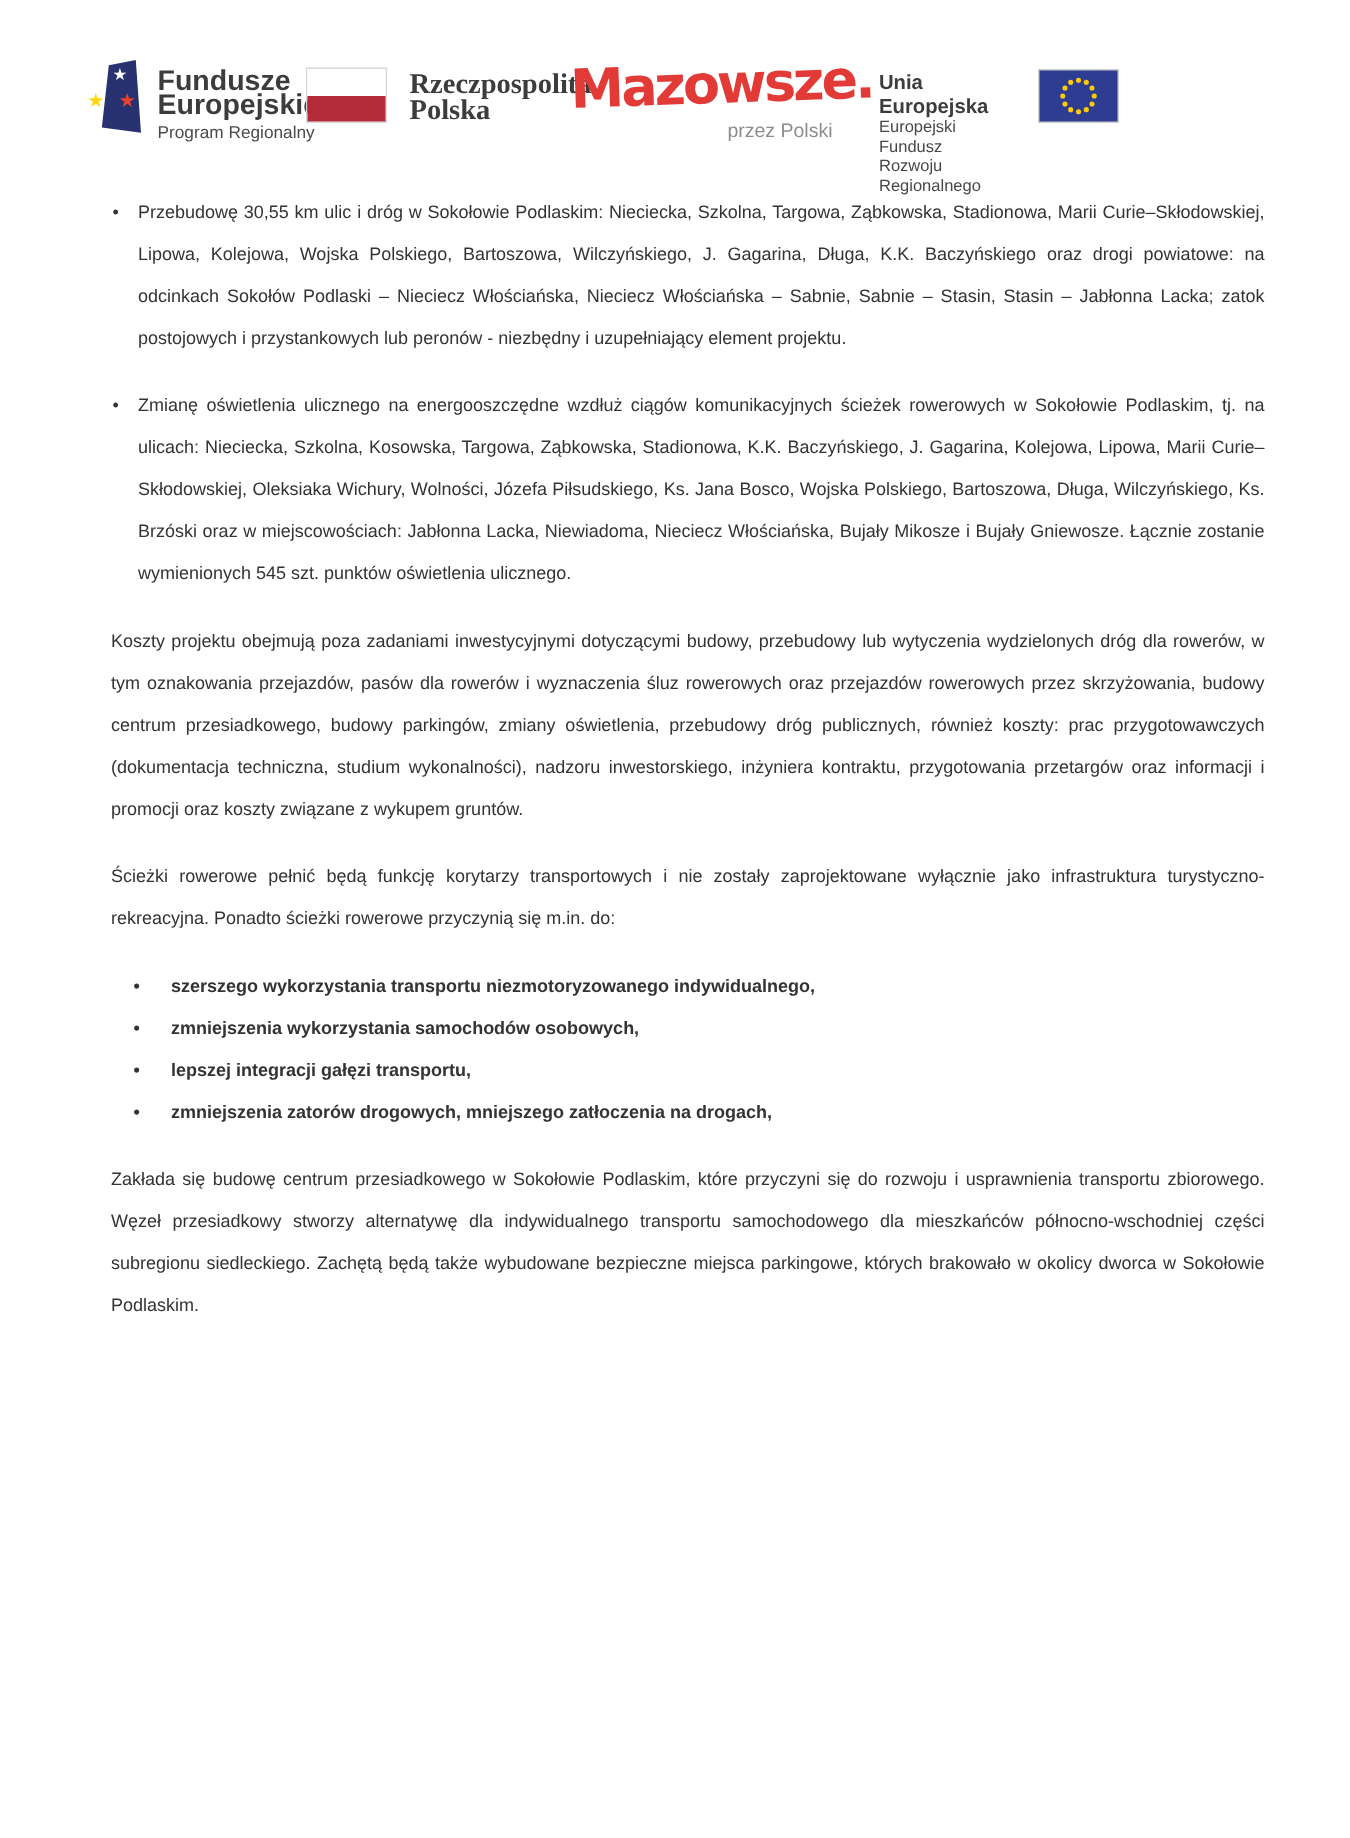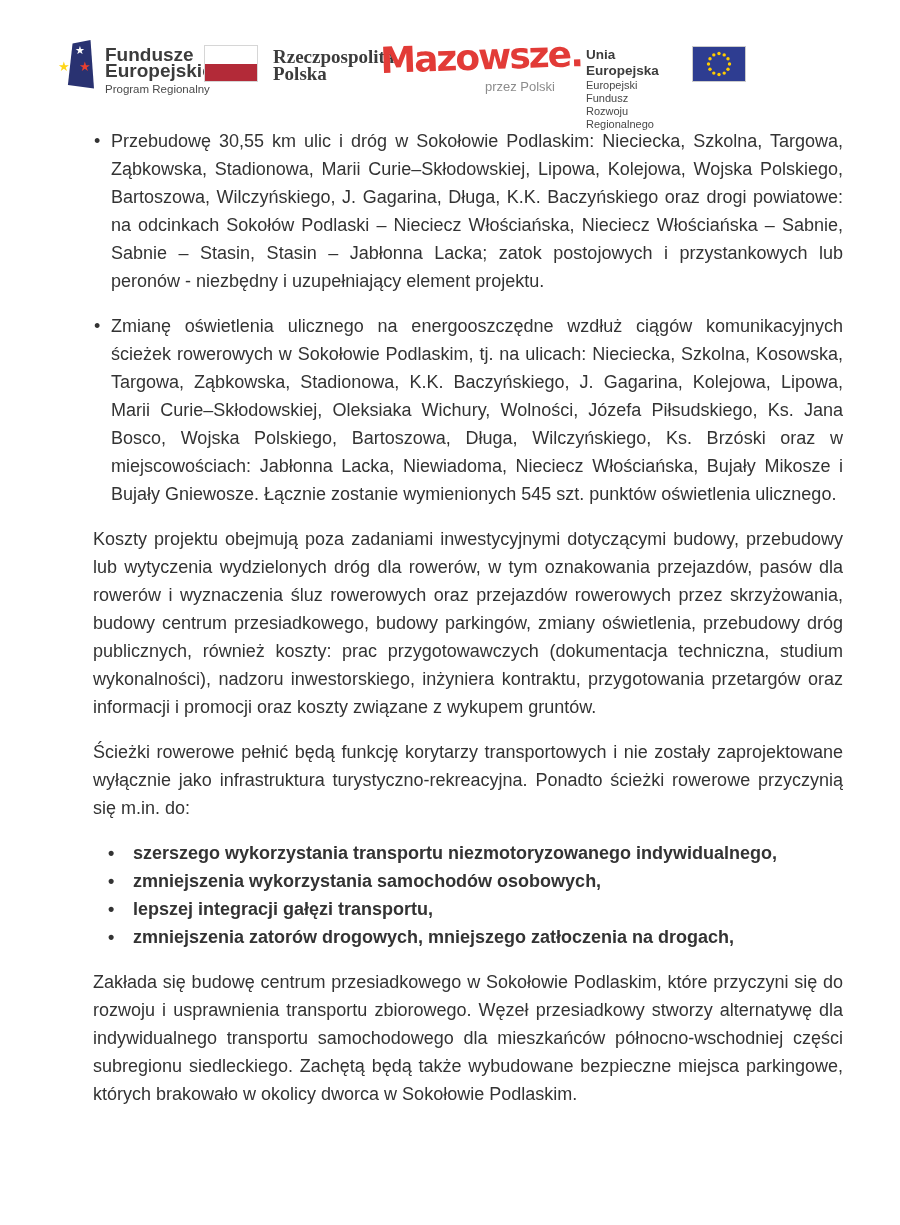--- a/index.html
+++ b/index.html
@@ -56,22 +56,22 @@
   .eu-title { font-weight: bold; font-size: 13.5px; line-height: 16px; color: #3c3c3c; }
   .eu-sub { font-size: 11px; line-height: 13px; color: #474747; }
   .eu-flag {
     margin-left: 10px; width: 54px; height: 36px; flex: 0 0 auto;
     background: var(--eu-blue, #2e3d91); border: 1px solid #cccccc;
   }
   .eu-flag svg { display: block; }
 
   
   .doc-main {
-    margin: 0 57px 0 93px;
-    font-size: 18px; line-height: 28px;
+    margin: 0 57px 0 74px;
+    font-size: 12px; line-height: 28px;
     text-align: justify;
     color: var(--body-text, #333333);
   }
   .doc-main p { margin: 0 0 17px 0; }
   ul.doc-list { list-style: none; margin: 0 0 17px 0; padding: 0; }
   ul.list-top > li { position: relative; padding-left: 18px; margin-bottom: 17px; }
   ul.list-top > li::before { content: "\2022"; position: absolute; left: 1px; top: 0; }
   ul.list-mid > li { position: relative; padding-left: 40px; margin: 0; font-weight: bold; }
   ul.list-mid > li::before { content: "\2022"; position: absolute; left: 15px; top: 0; }
 </style>

